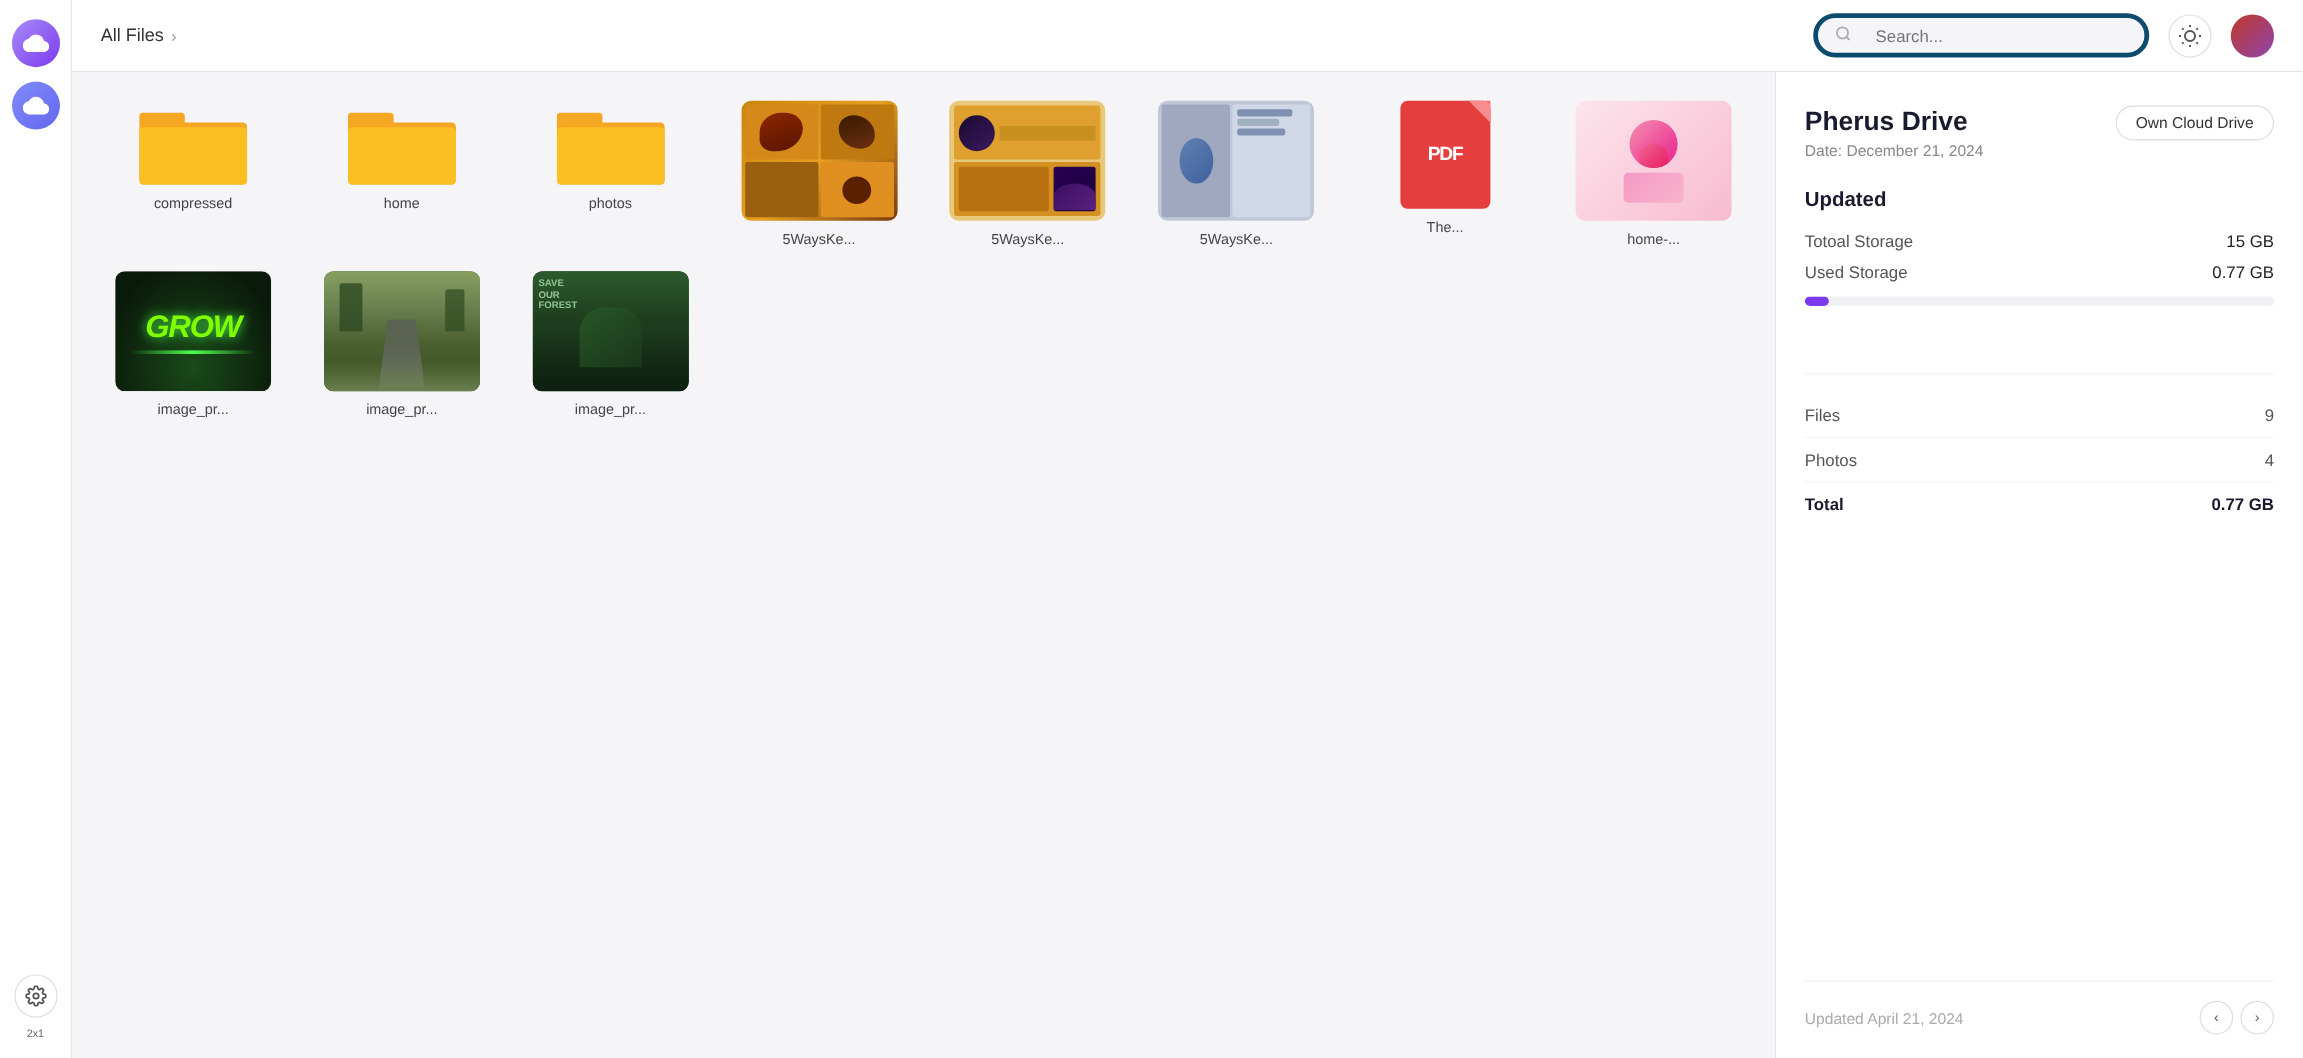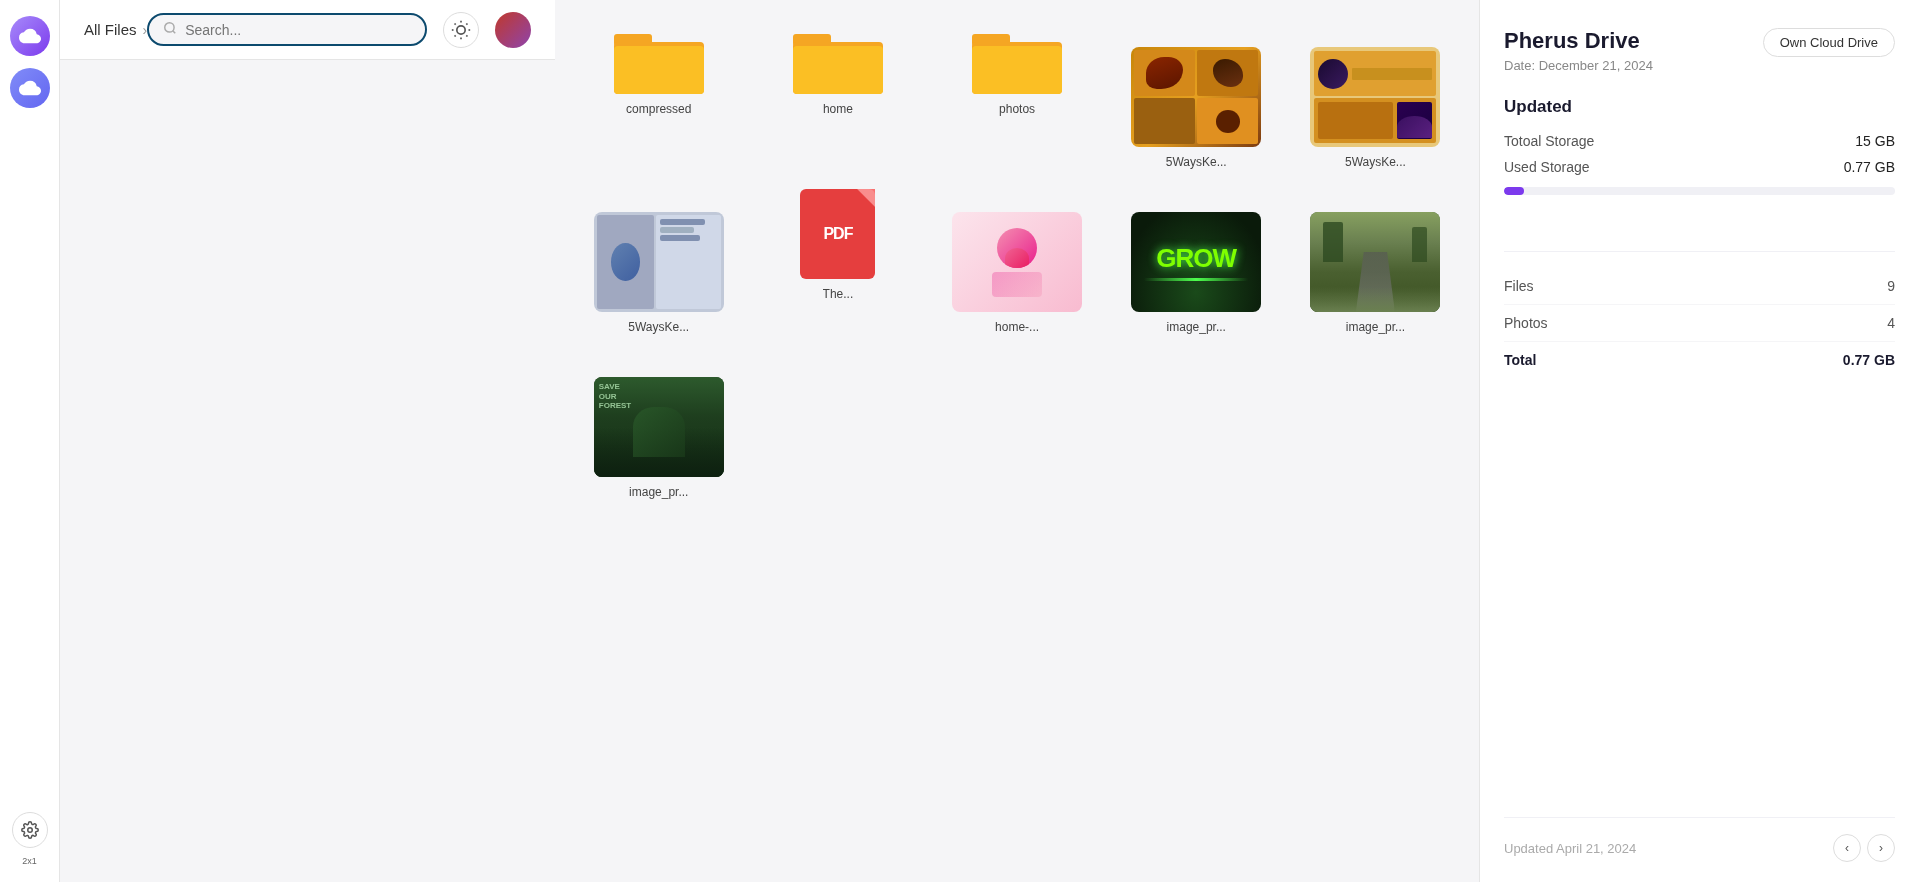--- a/index.html
+++ b/index.html
@@ -63,21 +63,21 @@
     }
     .zoom-badge {
       font-size: 9px;
       color: #666;
     }
 
     
     #main {
       flex: 1;
       display: flex;
-      flex-direction: row;
+      flex-direction: column;
       overflow: hidden;
     }
 
     
     #header {
       background: #fff;
       padding: 10px 24px;
       display: flex;
       align-items: center;
       justify-content: space-between;
@@ -98,24 +98,24 @@
     }
     .header-right {
       display: flex;
       align-items: center;
       gap: 16px;
     }
     .search-bar {
       display: flex;
       align-items: center;
       background: #f5f5f7;
-      border: 2px solid #0c4a6e;
+      border: 4px solid #0c4a6e;
       border-radius: 20px;
       padding: 6px 14px;
-      gap: 8px;
+      gap: 20px;
       width: 280px;
     }
     .search-bar input {
       border: none;
       background: transparent;
       outline: none;
       font-size: 14px;
       color: #333;
       width: 100%;
     }
@@ -182,21 +182,20 @@
     
     .file-thumb {
       width: 130px;
       height: 100px;
       border-radius: 8px;
       overflow: hidden;
       background: #ddd;
       display: flex;
       align-items: center;
       justify-content: center;
-      margin-top: 23px;
     }
 
     
     #info-panel {
       width: 440px;
       flex-shrink: 0;
       background: #fff;
       border-left: 1px solid #e5e5e5;
       padding: 28px 24px 20px;
       display: flex;
@@ -488,21 +487,21 @@
               </div>
               <div style="width:50px;height:25px;background:linear-gradient(135deg,#e91e8c50,#f48fb150);border-radius:4px;"></div>
             </div>
           </div>
           <span class="file-label">home-...</span>
         </div>
 
         <div class="file-item">
           <div class="file-thumb" style="background:#0d2a0d;border-radius:8px;overflow:hidden;display:flex;align-items:center;justify-content:center;">
             <div style="display:flex;flex-direction:column;align-items:center;justify-content:center;height:100%;width:100%;background:radial-gradient(ellipse at 50% 80%,#1a4a1a 0%,#0a1a0a 80%);">
-              <span style="color:#7fff00;font-size:26px;font-weight:900;letter-spacing:-1px;text-shadow:0 0 10px #4dff4d;">GROW</span>
+              <span style="color:#7fff00;font-size:26px;font-weight:900;font-style:italic;letter-spacing:-1px;text-shadow:0 0 10px #4dff4d;">GROW</span>
               <div style="width:80%;height:3px;background:linear-gradient(90deg,transparent,#4dff4d,transparent);margin-top:4px;"></div>
             </div>
           </div>
           <span class="file-label">image_pr...</span>
         </div>
 
         <div class="file-item">
           <div class="file-thumb" style="background:#4a6741;border-radius:8px;overflow:hidden;">
             <div style="width:100%;height:100%;background:linear-gradient(180deg,#87a060 0%,#6a8050 30%,#4a6030 60%,#3a5020 100%);position:relative;">
               <div style="position:absolute;bottom:0;left:50%;transform:translateX(-50%);width:30%;height:60%;background:linear-gradient(180deg,#555 0%,#888 100%);opacity:0.6;border-radius:0;clip-path:polygon(20% 0%,80% 0%,100% 100%,0% 100%);"></div>

